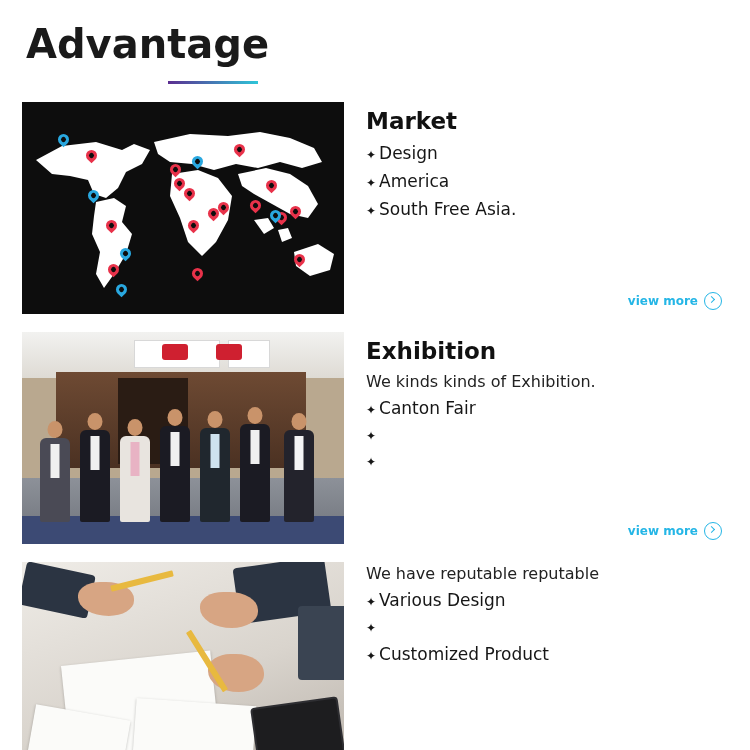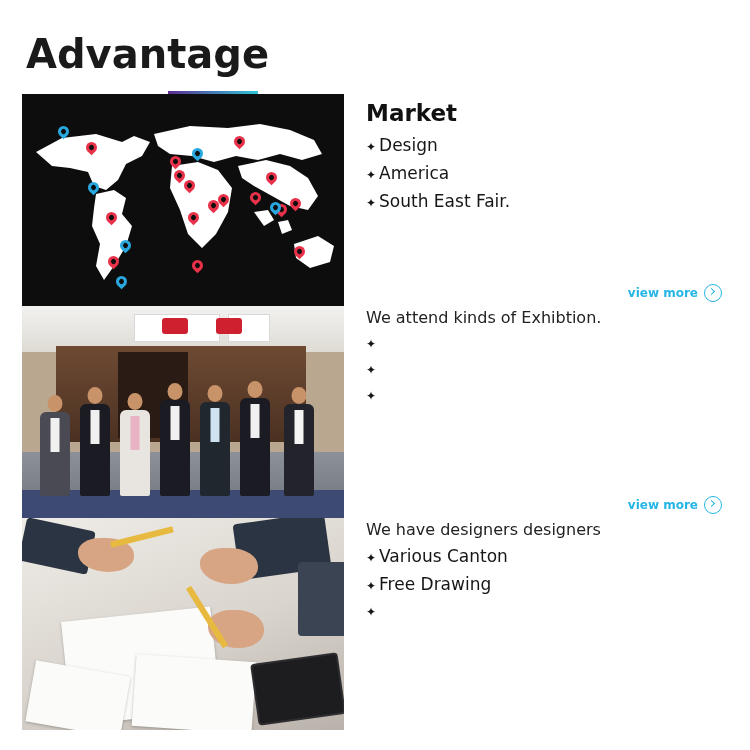--- a/index.html
+++ b/index.html
@@ -17,21 +17,20 @@
   .page {
     width: 750px;
     height: 750px;
     position: relative;
     box-sizing: border-box;
   }
 
   
   .header {
     padding: 17px 0 0 26px;
-    margin-top: 10px;
   }
   .header-title {
     font-size: 40px;
     font-weight: bold;
     color: #1a1a1a;
     letter-spacing: 0px;
     line-height: 54px;
     font-family: "DejaVu Sans", sans-serif;
   }
   .header-rule {
@@ -39,20 +38,21 @@
     height: 3px;
     margin: 10px 0 0 142px;
     background: linear-gradient(to right, #5b2d90, #2ec5d8);
   }
 
   
   .section {
     display: flex;
     align-items: flex-start;
     padding-left: 22px;
+    margin-top: 18px;
   }
   .thumb {
     width: 322px;
     height: 212px;
     flex: 0 0 322px;
     position: relative;
     overflow: hidden;
     background: #111;
   }
   .section-body {
@@ -298,21 +298,21 @@
         <li>
             <span class="bullet-mark">✦</span>
             <span>Design</span>
           </li>
         <li>
             <span class="bullet-mark">✦</span>
             <span>America</span>
           </li>
         <li>
             <span class="bullet-mark">✦</span>
-            <span>South East Fair.</span>
+            <span>South Free Asia.</span>
           </li>
       </ul>
       <a class="view-more" href="#">
         <span>view more</span>
         <span class="vm-arrow"></span>
       </a>
     </div>
   </div>
 
   <div class="section">
@@ -351,24 +351,26 @@
             <span class="head"></span>
             <span class="shirt"></span>
           </div>
         <div class="person" style="left:262px; height:92px; background:#23232c;">
             <span class="head"></span>
             <span class="shirt" style="background:#f4f4f4;"></span>
           </div>
       </div>
     </div>
     <div class="section-body">
-      <div class="section-sub">We attend kinds of Exhibtion.</div>
+      <div class="section-title">Exhibition</div>
+      <div class="section-sub">We kinds kinds of Exhibition.</div>
       <ul class="bullets">
         <li>
             <span class="bullet-mark">✦</span>
+            <span>Canton Fair</span>
           </li>
         <li>
             <span class="bullet-mark">✦</span>
           </li>
         <li>
             <span class="bullet-mark">✦</span>
           </li>
       </ul>
       <a class="view-more" href="#">
         <span>view more</span>
@@ -389,30 +391,30 @@
         <div class="hand" style="left:56px; top:20px; width:56px; height:34px;"></div>
         <div class="pencil" style="left:88px; top:16px; width:64px; transform:rotate(-14deg);"></div>
         <div class="sleeve" style="left:214px; top:0px; width:92px; height:56px; transform:rotate(-8deg);"></div>
         <div class="hand" style="left:178px; top:30px; width:58px; height:36px;"></div>
         <div class="sleeve" style="left:276px; top:44px; width:52px; height:74px; background:#3a4452;"></div>
         <div class="hand" style="left:186px; top:92px; width:56px; height:38px;"></div>
         <div class="pencil" style="left:150px; top:96px; width:70px; transform:rotate(58deg);"></div>
       </div>
     </div>
     <div class="section-body">
-      <div class="section-sub">We have designers designers</div>
+      <div class="section-sub">We have reputable reputable</div>
       <ul class="bullets">
         <li>
             <span class="bullet-mark">✦</span>
-            <span>Various Canton</span>
-          </li>
-        <li>
-            <span class="bullet-mark">✦</span>
-            <span>Free Drawing</span>
-          </li>
-        <li>
-            <span class="bullet-mark">✦</span>
+            <span>Various Design</span>
+          </li>
+        <li>
+            <span class="bullet-mark">✦</span>
+          </li>
+        <li>
+            <span class="bullet-mark">✦</span>
+            <span>Customized Product</span>
           </li>
       </ul>
     </div>
   </div>
 
 </div>
 
 </body></html>

